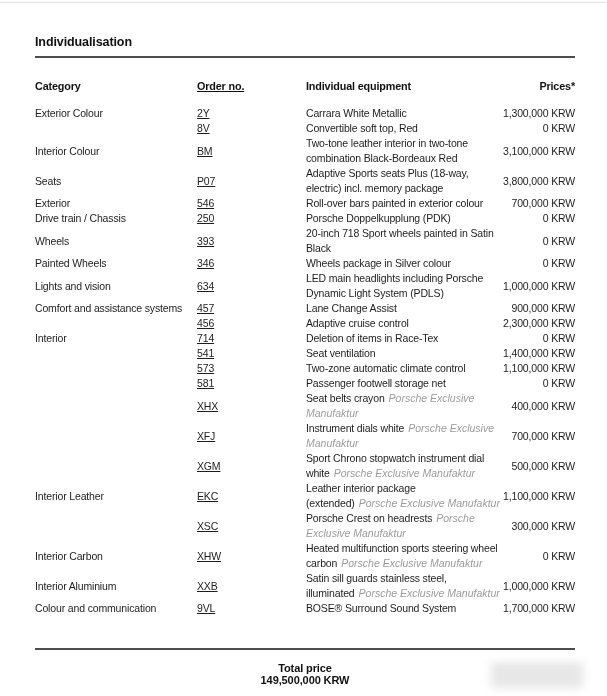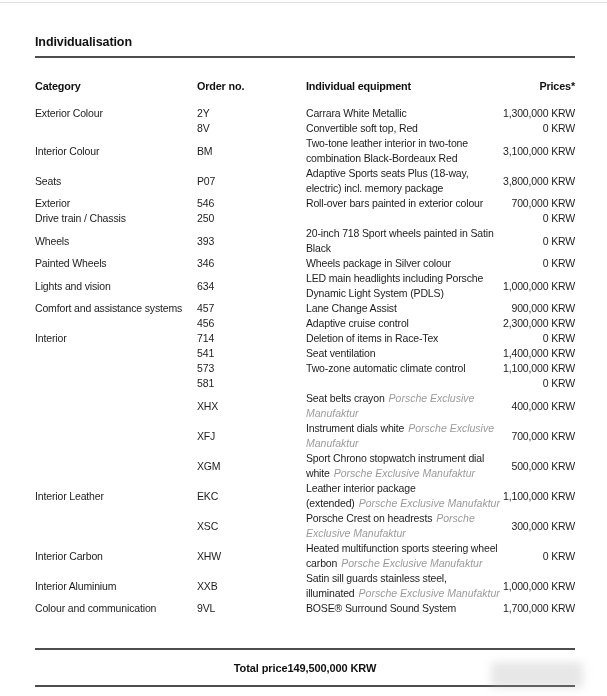--- a/index.html
+++ b/index.html
@@ -38,41 +38,42 @@
   }
   .header-row {
     margin-top: 21px;
     margin-bottom: 12px;
     font-weight: bold;
     font-size: 10.8px;
     color: #111;
   }
   .cell { flex: none; }
   .cell.cat   { width: 162px; white-space: nowrap; }
-  .cell.code  { width: 109px; white-space: nowrap; }
+  .cell.code  { width: 109px; white-space: nowrap; text-decoration: underline; }
   .cell.equip { width: 196px; }
   .cell.price { flex: 1 1 auto; text-align: right; white-space: nowrap; }
   .pem {
     font-style: italic;
     color: var(--exclusive, #9b9b9b);
     margin-left: 4px;
     letter-spacing: 0;
   }
   .pem:empty { display: none; }
   .total-section { margin-top: 32px; }
   .total-rule { height: 2px; background: var(--rule, #4d4d4d); }
   .total-row {
     display: flex;
-    justify-content: center;
+    justify-content: flex-end;
     align-items: center;
     padding: 12px 0 11px 0;
     font-size: 11px;
     font-weight: bold;
     color: #111;
     letter-spacing: -0.1px;
+    flex-direction: column;
   }
   .watermark-smudge {
     position: absolute;
     right: 24px; bottom: 8px;
     width: 92px; height: 26px;
     background: rgba(175,175,175,0.30);
     filter: blur(4px);
     border-radius: 3px;
     pointer-events: none;
   }
@@ -126,20 +127,21 @@
     <div class="row">
       <div class="cell cat">Exterior</div>
       <div class="cell code">546</div>
       <div class="cell equip"><span>Roll-over bars painted in exterior colour</span></div>
       <div class="cell price">700,000 KRW</div>
     </div>
 
     <div class="row">
       <div class="cell cat">Drive train / Chassis</div>
       <div class="cell code">250</div>
+      <div class="cell equip"><span>Porsche Doppelkupplung (PDK)</span></div>
       <div class="cell price">0 KRW</div>
     </div>
 
     <div class="row">
       <div class="cell cat">Wheels</div>
       <div class="cell code">393</div>
       <div class="cell equip"><span>20-inch 718 Sport wheels painted in Satin Black</span></div>
       <div class="cell price">0 KRW</div>
     </div>
 
@@ -188,20 +190,21 @@
     <div class="row">
       <div class="cell cat"></div>
       <div class="cell code">573</div>
       <div class="cell equip"><span>Two-zone automatic climate control</span></div>
       <div class="cell price">1,100,000 KRW</div>
     </div>
 
     <div class="row">
       <div class="cell cat"></div>
       <div class="cell code">581</div>
+      <div class="cell equip"><span>Passenger footwell storage net</span></div>
       <div class="cell price">0 KRW</div>
     </div>
 
     <div class="row">
       <div class="cell cat"></div>
       <div class="cell code">XHX</div>
       <div class="cell equip"><span>Seat belts crayon</span><span class="pem">Porsche Exclusive Manufaktur</span></div>
       <div class="cell price">400,000 KRW</div>
     </div>
 

